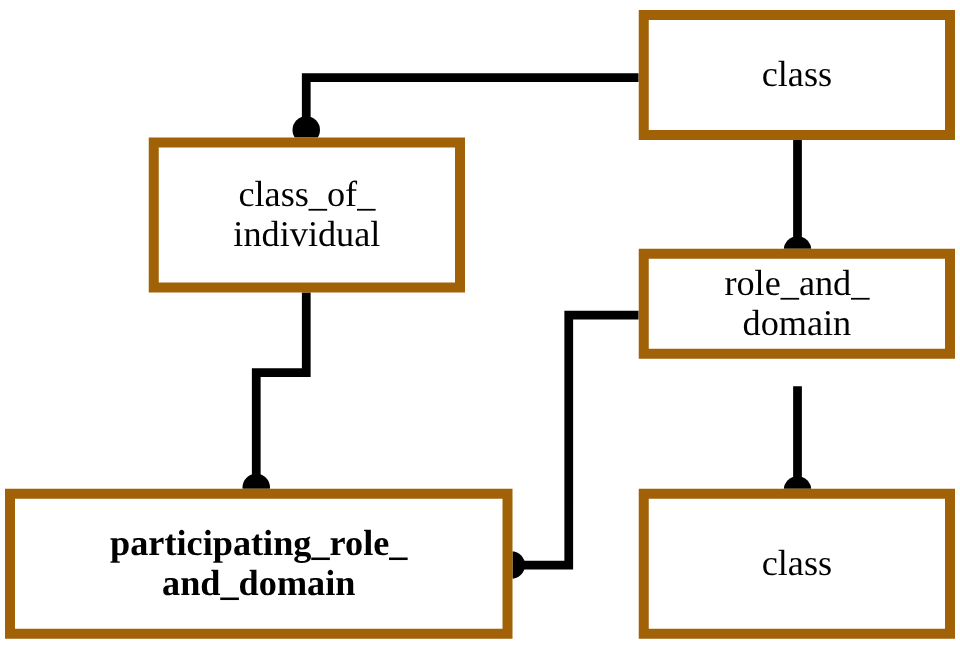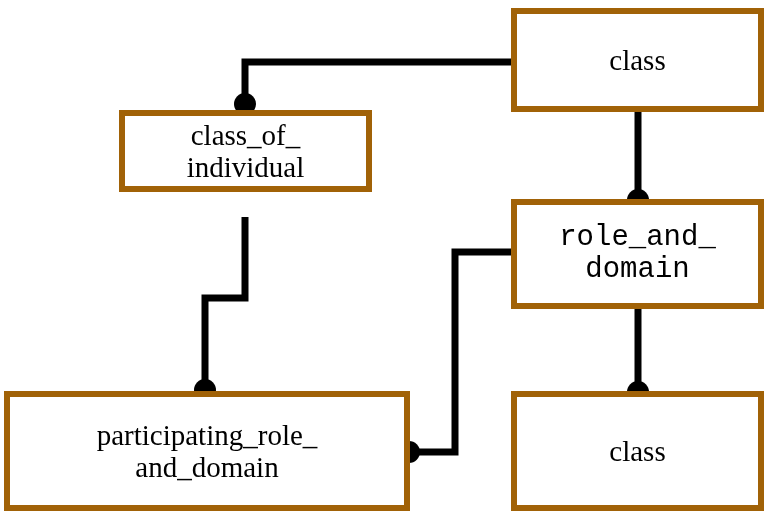--- a/index.html
+++ b/index.html
@@ -11,21 +11,21 @@
     position: relative;
     width: 768px;
     height: 521px;
     background: #ffffff;
     overflow: hidden;
     font-family: "Liberation Serif", serif;
   }
   .node {
     position: absolute;
     box-sizing: border-box;
-    border: 6px solid #a16207;
+    border: 8px solid #a16207;
     background: #ffffff;
     display: flex;
     align-items: center;
     justify-content: center;
     text-align: center;
     color: #000000;
     font-family: "Liberation Serif", serif;
     font-size: 29px;
     line-height: 1.12;
     z-index: 3;
@@ -64,24 +64,24 @@
 
     <circle class="dot" cx="245" cy="104" r="11"></circle>
     <circle class="dot" cx="638" cy="200" r="11"></circle>
     <circle class="dot" cx="205" cy="390" r="11"></circle>
     <circle class="dot" cx="409" cy="452" r="11"></circle>
     <circle class="dot" cx="638" cy="392" r="11"></circle>
   </svg>
 
   <div class="node" style="left:511px; top:8px; width:253px; height:104px;">class</div>
 
-  <div class="node" style="left:119px; top:110px; width:253px; height:82px;">class_of_
+  <div class="node" style="left:119px; top:110px; width:253px; height:124px;">class_of_
 individual</div>
 
-  <div class="node" style="left:511px; top:199px; width:253px; height:110px;font-family:Liberation Mono, monospace;">role_and_
+  <div class="node" style="left:511px; top:199px; width:253px; height:88px;">role_and_
 domain</div>
 
-  <div class="node" style="left:4px; top:391px; width:406px; height:120px;">participating_role_
+  <div class="node" style="left:4px; top:391px; width:406px; height:120px;font-weight:bold;">participating_role_
 and_domain</div>
 
   <div class="node" style="left:511px; top:391px; width:253px; height:120px;">class</div>
 
 </div>
 
 </body></html>

